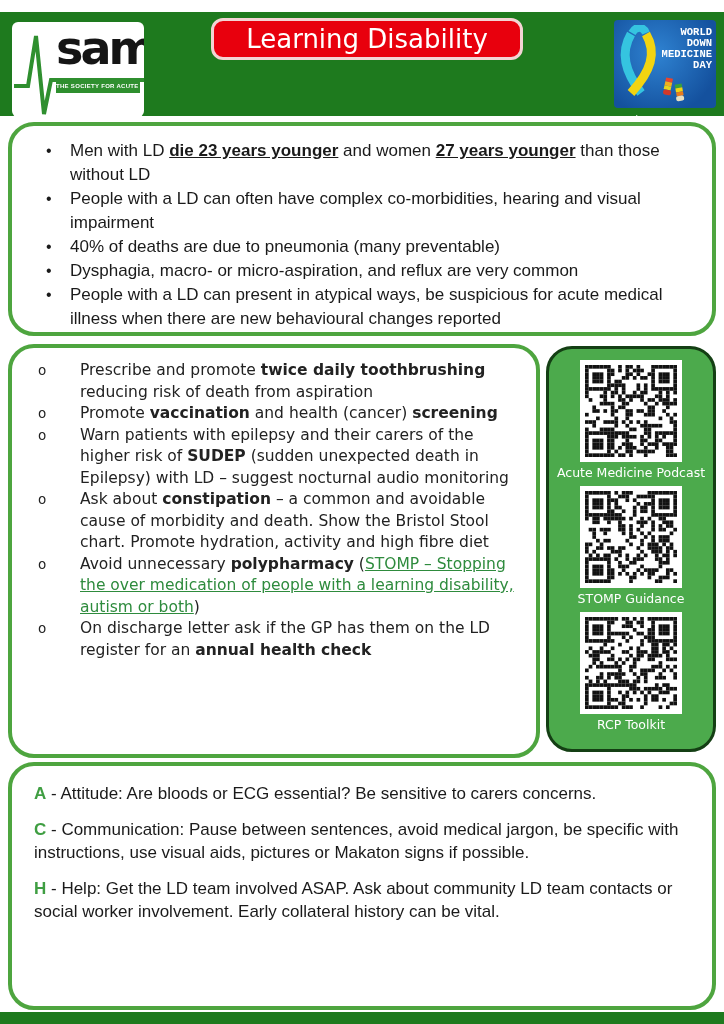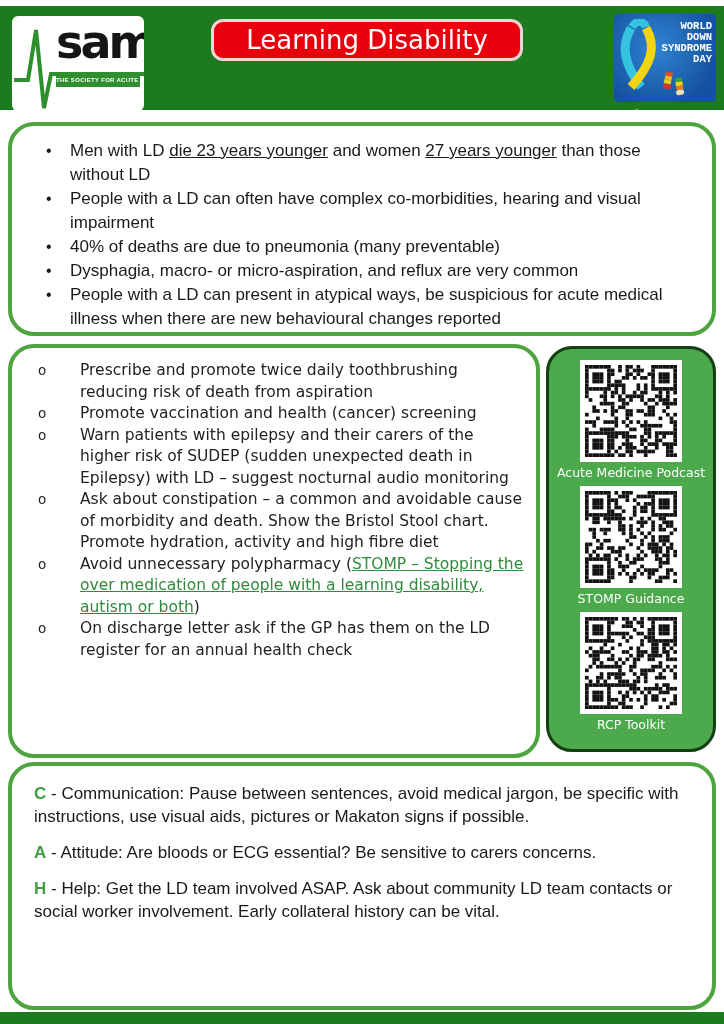--- a/index.html
+++ b/index.html
@@ -1,33 +1,33 @@
 <!DOCTYPE html>
 <html><head>
 <meta charset="utf-8">
 <style>
   html,body{margin:0;padding:0;background:#fff;}
   .page{position:relative;width:724px;height:1024px;background:#fff;overflow:hidden;
         font-family:"Liberation Sans",sans-serif;color:#1a1a1a;}
 
   
-  .header{position:absolute;left:0;top:6px;width:724px;height:104px;background:#1e7a1e;}
+  .header{position:absolute;left:0;top:12px;width:724px;height:104px;background:#1e7a1e;}
   .sam-logo{position:absolute;left:12px;top:10px;width:132px;height:95px;background:#fff;
             border-radius:6px;overflow:hidden;}
   .sam-ecg{position:absolute;left:0;top:0;width:132px;height:95px;}
   .sam-word{position:absolute;left:44px;top:1px;font-family:"DejaVu Sans",sans-serif;
             font-weight:700;font-size:46px;letter-spacing:-3px;color:#151515;line-height:1.1;}
   .sam-tagline{position:absolute;left:44px;top:58px;width:84px;height:13px;background:#2f8f2f;
             color:#fff;font-size:6px;font-weight:700;text-align:center;line-height:13px;
             letter-spacing:0.3px;white-space:nowrap;}
   .title-block{position:absolute;left:146px;top:6px;width:442px;display:flex;
             flex-direction:column;align-items:center;}
   .title{margin:0;font-family:"DejaVu Sans",sans-serif;font-weight:700;font-size:40px;
             color:#fff;letter-spacing:-1px;white-space:nowrap;}
-  .badge{margin-top:7px;background:#e8000d;border:3px solid #f3d4d4;border-radius:12px;
+  .badge{background:#e8000d;border:3px solid #f3d4d4;border-radius:12px;
             color:#fff;font-family:"DejaVu Sans",sans-serif;font-size:26px;padding:3px 32px;
             white-space:nowrap;}
   .right-block{position:absolute;right:8px;top:8px;width:108px;text-align:right;font-family:Liberation Mono, monospace;}
   .wdsd{position:relative;width:102px;height:88px;border-radius:4px;margin-left:auto;
             background:radial-gradient(circle at 42% 38%, #2f83d2 0%, #14519e 78%);overflow:hidden;}
   .wdsd-text{position:absolute;right:4px;top:7px;color:#fff;font-weight:700;font-size:10.5px;
             line-height:11px;text-align:right;}
   .wdsd-ribbon{position:absolute;left:2px;top:5px;}
   .wdsd-socks{position:absolute;left:46px;top:56px;}
   .date{color:#fff;font-size:15px;margin-top:5px;white-space:nowrap;}
@@ -42,22 +42,22 @@
   .box1 li{display:grid;grid-template-columns:24px 1fr;}
   .bullet{font-size:16px;}
 
   .box2{left:8px;top:344px;width:532px;height:414px;padding:12px 8px 0 21px;
         font-family:"DejaVu Sans",sans-serif;font-size:15.5px;line-height:21.5px;color:#222;}
   .intro{margin:0;}
   .box2 ol{margin:0;padding:0 0 0 5px;list-style:none;}
   .box2 li{display:grid;grid-template-columns:16px 1fr;column-gap:26px;}
   .marker{font-size:13.5px;}
 
-  .run-b{font-weight:400;}
-  .run-bu{font-weight:400;text-decoration:underline;margin-top:44px;}
+  .run-b{font-weight:700;}
+  .run-bu{font-weight:700;text-decoration:underline;margin-top:44px;}
   .run-link{color:#2e8b3d;text-decoration:underline;}
 
   
   .qr-panel{position:absolute;left:546px;top:346px;width:170px;height:406px;background:#4caa4c;
         border:3px solid #143f14;border-radius:26px;box-sizing:border-box;padding-top:11px;
         display:flex;flex-direction:column;align-items:center;}
   .qr-white{width:102px;height:102px;background:#fff;padding:5px;box-sizing:border-box;}
   .qr-label{color:#fff;font-family:"DejaVu Sans",sans-serif;font-size:12.5px;
         margin:3px 0 6px;white-space:nowrap;}
 
@@ -90,21 +90,21 @@
     <div class="right-block">
       <div class="wdsd">
         <svg class="wdsd-ribbon" width="46" height="74" viewBox="0 0 46 74">
           <path d="M16 8 C20 1 27 1 30 8" fill="none" stroke="#35c4e0" stroke-width="8"></path>
           <path d="M15 9 C4 28 9 46 25 68" fill="none" stroke="#35c4e0" stroke-width="9"></path>
           <path d="M30 9 C41 28 35 46 15 68" fill="none" stroke="#f2d411" stroke-width="9"></path>
         </svg>
         <div class="wdsd-text">
           <div>WORLD</div>
           <div>DOWN</div>
-          <div>SYNDROME</div>
+          <div>MEDICINE</div>
           <div>DAY</div>
         </div>
         <svg class="wdsd-socks" width="28" height="30" viewBox="0 0 28 30">
           <g transform="rotate(12 8 12)">
             <rect x="4" y="2" width="7" height="4" fill="#e8452c"></rect>
             <rect x="4" y="6" width="7" height="4" fill="#f2b01e"></rect>
             <rect x="4" y="10" width="7" height="4" fill="#e8d51f"></rect>
             <rect x="4" y="14" width="8" height="5" rx="2" fill="#d2382a"></rect>
           </g>
           <g transform="rotate(-10 19 16)">
@@ -1115,19 +1115,19 @@
               <rect x="55.20" y="88.32" width="3.68" height="3.68"></rect>
               <rect x="73.60" y="88.32" width="3.68" height="3.68"></rect>
               <rect x="80.96" y="88.32" width="3.68" height="3.68"></rect>
             </g>
           </svg></div>
       </div>
     <div class="qr-label">RCP Toolkit</div>
   </div>
 
   <div class="box box3">
+    <p><span class="letter">A</span><span> - Attitude: Are bloods or ECG essential? Be sensitive to carers concerns.</span></p>
     <p><span class="letter">C</span><span> - Communication: Pause between sentences, avoid medical jargon, be specific with instructions, use visual aids, pictures or Makaton signs if possible.</span></p>
-    <p><span class="letter">A</span><span> - Attitude: Are bloods or ECG essential? Be sensitive to carers concerns.</span></p>
     <p><span class="letter">H</span><span> - Help: Get the LD team involved ASAP. Ask about community LD team contacts or social worker involvement. Early collateral history can be vital.</span></p>
   </div>
 
   <div class="footer"></div>
 </div>
 
 </body></html>

